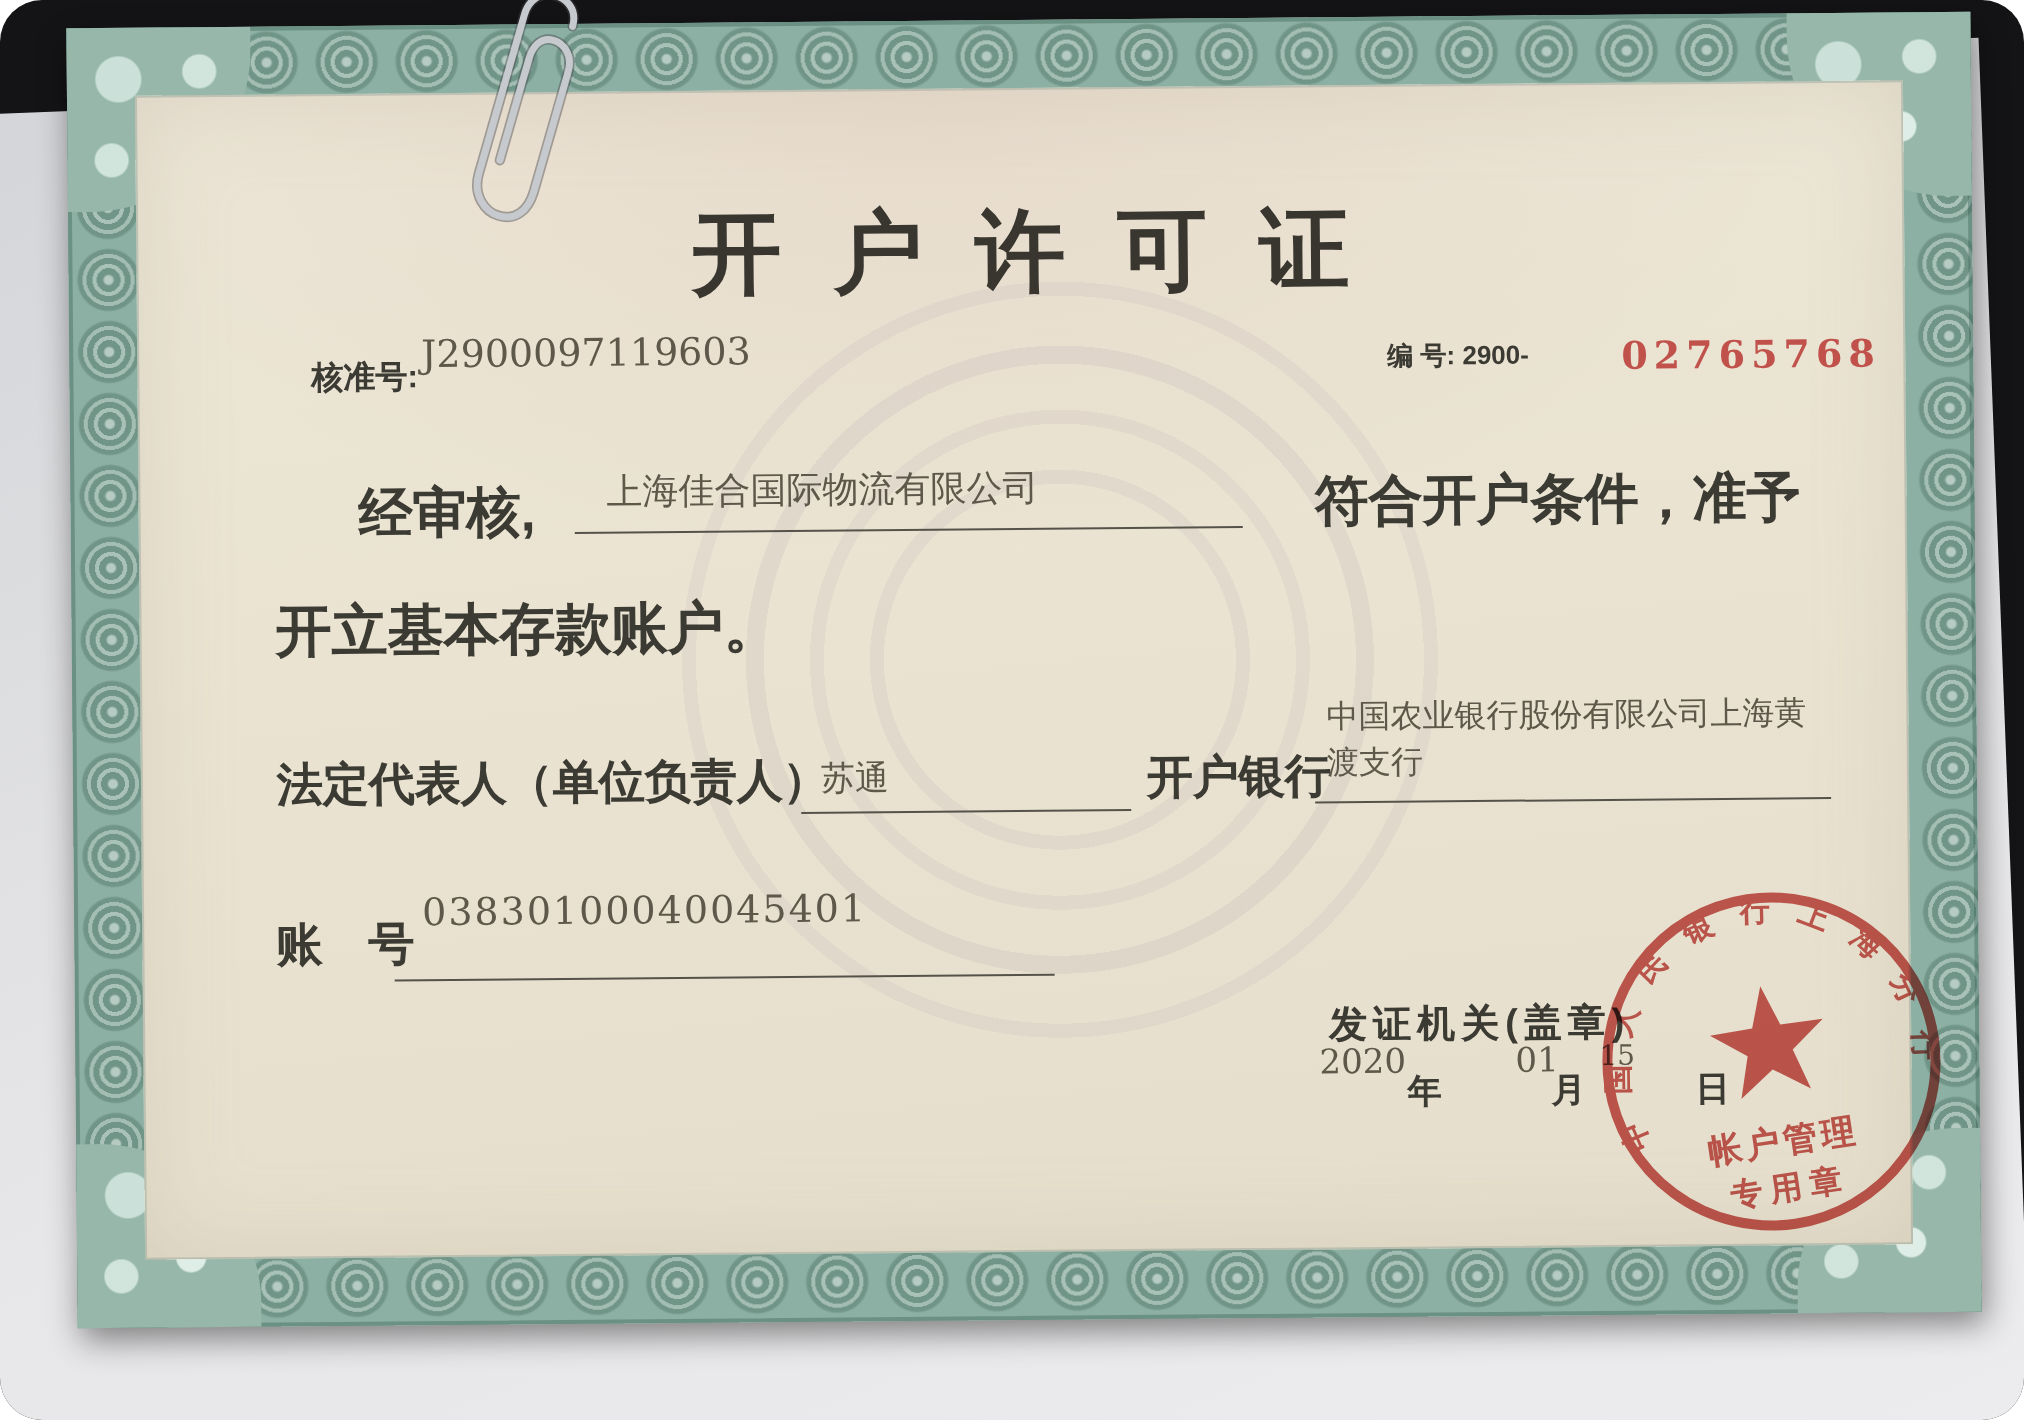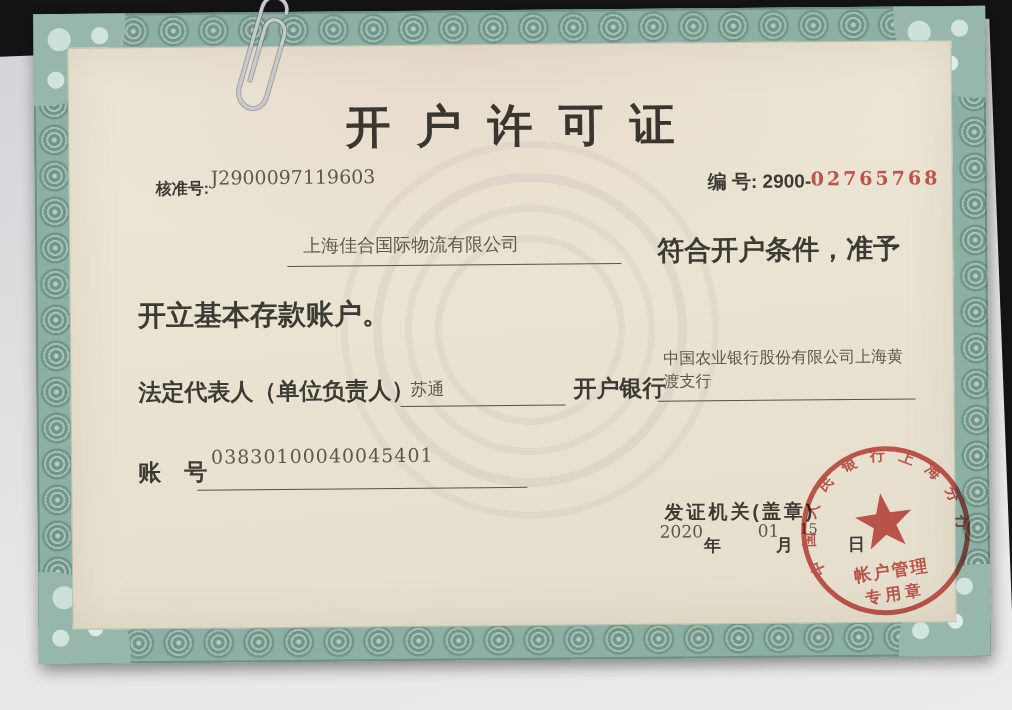--- a/index.html
+++ b/index.html
@@ -1,17 +1,17 @@
 <!DOCTYPE html>
 <html><head>
 <meta charset="utf-8">
 <style>
   html,body{margin:0;padding:0;}
   .photo{position:relative;width:1012px;height:710px;background:#141416;overflow:hidden;
-         font-family:"Liberation Sans","DejaVu Sans",sans-serif;}
+         font-family:"Liberation Sans","DejaVu Sans",sans-serif;border-radius:21px;}
   .under-sheet{position:absolute;left:-30px;top:58px;width:1020px;height:700px;
          background:linear-gradient(160deg,#d4d5d8 0%,#e7e7e9 55%,#ececee 100%);
          transform:rotate(-2.2deg);transform-origin:top left;}
   .cert{position:absolute;left:36px;top:10px;width:952px;height:650px;
         transform:rotate(-0.5deg);background:#8cb0a3;
         box-shadow:2px 6px 16px rgba(0,0,0,.45);}
   .band{position:absolute;inset:0;background-color:#8cb0a3;
         background-image:
           radial-gradient(circle, rgba(240,248,244,.55) 0 2px, transparent 3px),
           radial-gradient(circle, transparent 0 6px, rgba(225,238,232,.5) 6px 8px, transparent 8px 11px, rgba(225,238,232,.45) 11px 13px, transparent 13px),
@@ -67,23 +67,24 @@
 
     <div class="inner">
       <div class="tint"></div>
       <div class="rosette"></div>
 
       <div class="t title">开户许可证</div>
 
       <span class="t lbl" style="left:87px;top:132px;font-size:16px;">核准号:</span>
       <span class="t val" style="left:142px;top:120px;font-size:19px;">J2900097119603</span>
 
-      <span class="t lbl" style="left:625px;top:127px;font-size:19px;margin-left:14px;">编 号: 2900-</span>
+      <span class="t lbl" style="left:625px;top:127px;font-size:13px;">编 号: 2900-</span>
       <span class="t red" style="left:742px;top:126px;font-size:19px;">02765768</span>
 
+      <span class="t lbl" style="left:110px;top:192px;font-size:27px;">经审核,</span>
       <div class="field" style="left:218px;top:178px;width:334px;height:42px;">
         <span class="val" style="left:16px;bottom:8px;font-size:18px;white-space:nowrap;">上海佳合国际物流有限公司</span>
       </div>
       <span class="t lbl" style="left:588px;top:190px;font-size:27px;">符合开户条件，准予</span>
 
       <span class="t lbl" style="left:68px;top:250px;font-size:28px;">开立基本存款账户。</span>
 
       <span class="t lbl" style="left:68px;top:330px;font-size:23px;">法定代表人（单位负责人）</span>
       <div class="field" style="left:330px;top:328px;width:165px;height:33px;">
         <span class="val" style="left:10px;bottom:5px;font-size:17px;">苏通</span>

